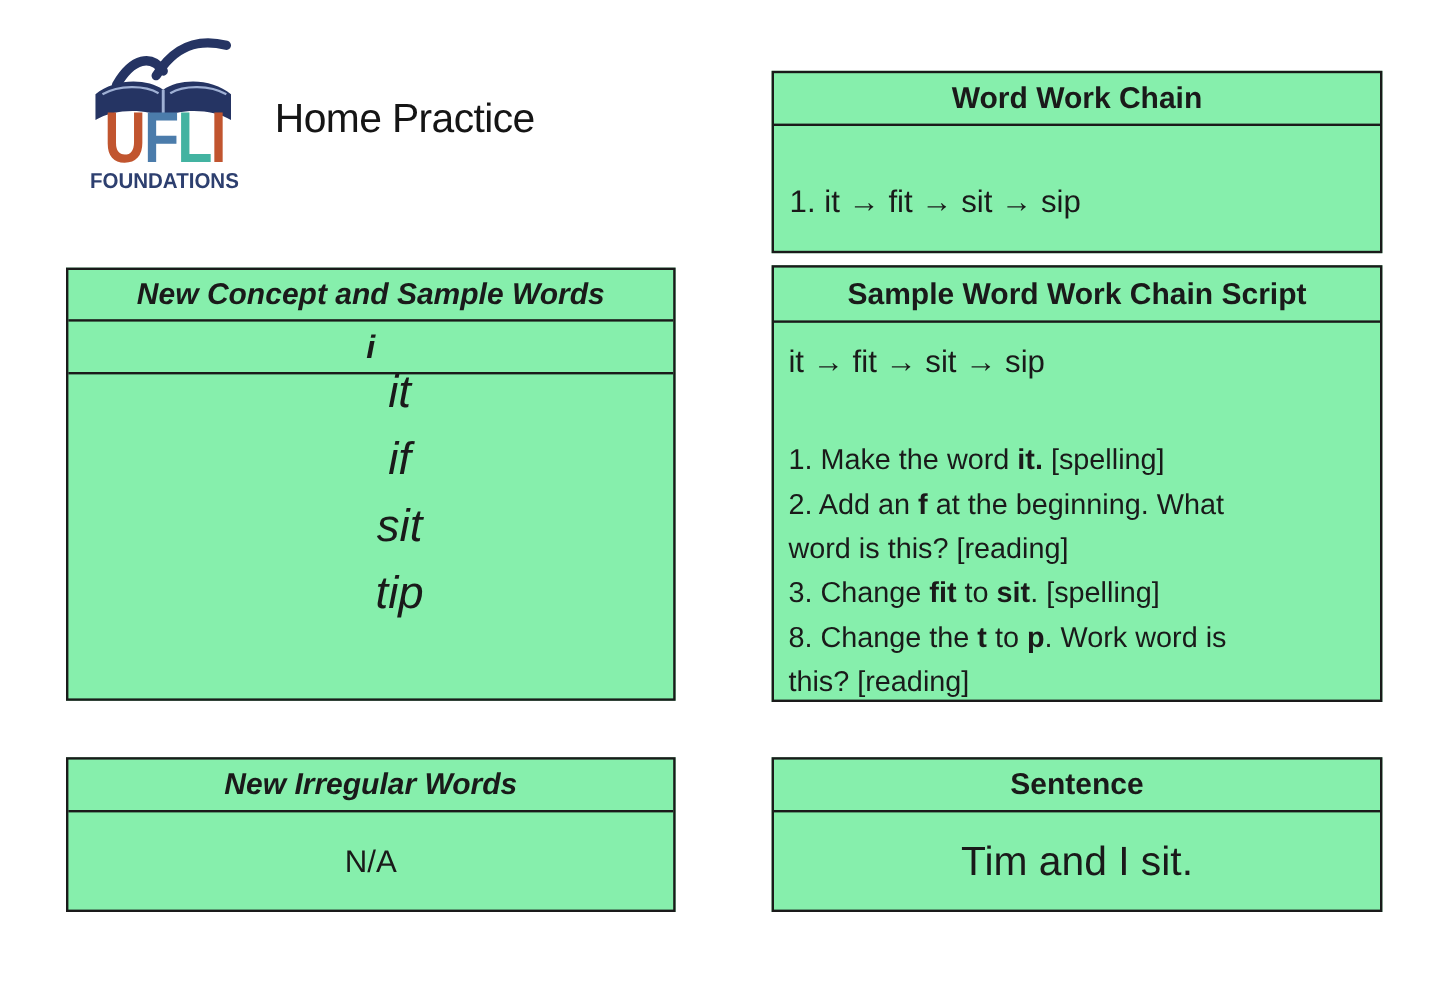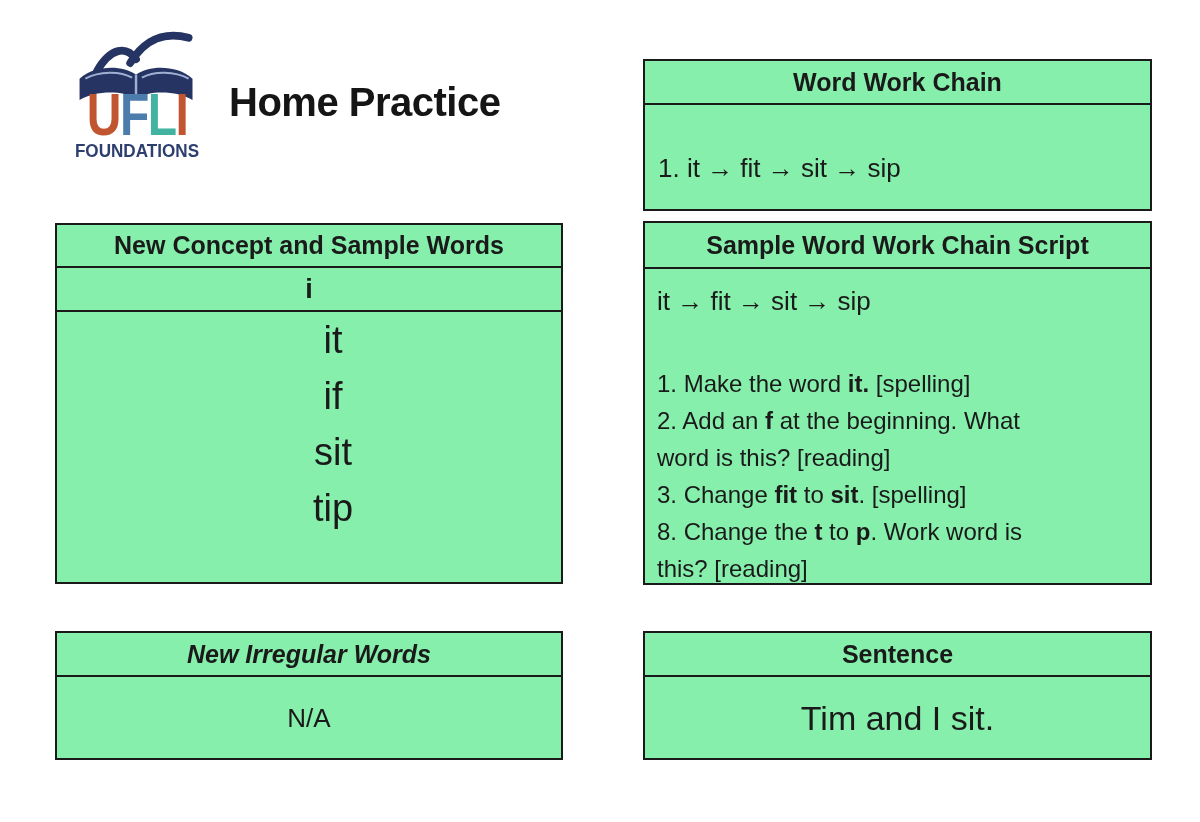--- a/index.html
+++ b/index.html
@@ -59,22 +59,22 @@
     transform-origin: 50% 0;
     white-space: nowrap;
   }
 
   
   .page-title {
     position: absolute;
     left: 229px;
     top: 80px;
     margin: 0;
-    font-size: 40px;
-    font-weight: bold;
+    font-size: 34px;
+    font-weight: normal;
     letter-spacing: -0.5px;
     color: #151515;
   }
 
   
   .box {
     position: absolute;
     box-sizing: border-box;
     border: 2px solid #1a1a1a;
     background: #86efac;
@@ -95,37 +95,38 @@
   .wwc-body {
     height: 106px;
     display: flex;
     align-items: center;
     padding: 20px 10px 0 13px;
     box-sizing: border-box;
     font-size: 26px;
   }
 
   
-  .box-concept { left: 55px; top: 223px; width: 508px; height: 361px; }
+  .box-concept { left: 55px; top: 223px; width: 508px; height: 361px; font-style: italic; }
   .box-concept .box-header { height: 43px; }
   .concept-row {
     box-sizing: border-box;
     height: 44px;
     border-bottom: 2px solid #1a1a1a;
     display: flex;
     align-items: center;
     justify-content: center;
     font-weight: bold;
     font-size: 27px;
   }
   .sample-words {
     height: 198px;
     display: flex;
     flex-direction: column;
     align-items: center;
+    justify-content: center;
     padding-left: 48px;
   }
   .sample-word {
     font-size: 38px;
     line-height: 56px;
   }
 
   
   .box-script { left: 643px; top: 221px; width: 509px; height: 364px; }
   .box-script .box-header { height: 46px; }

